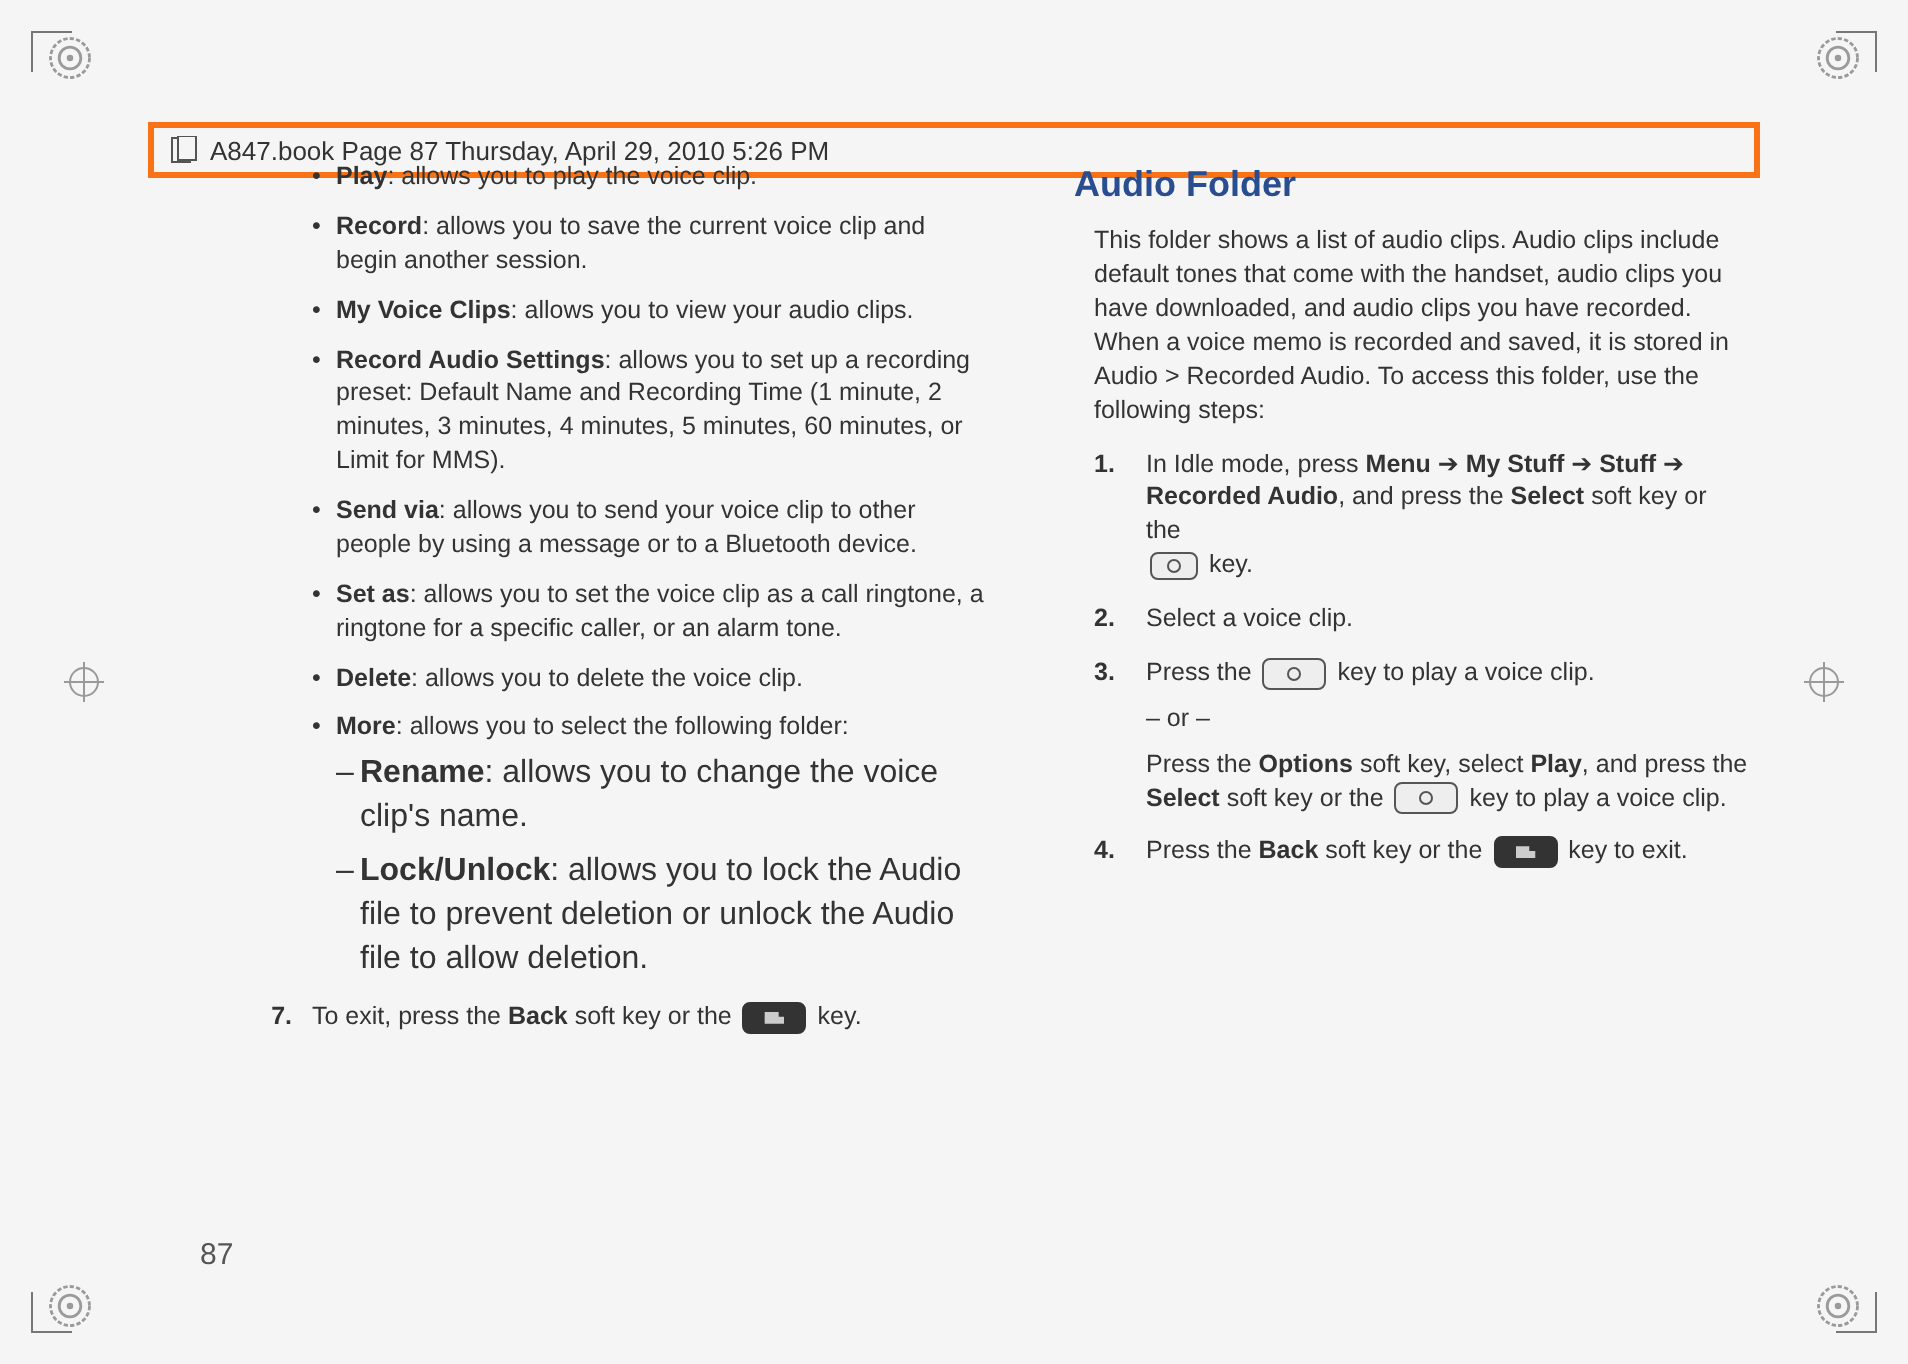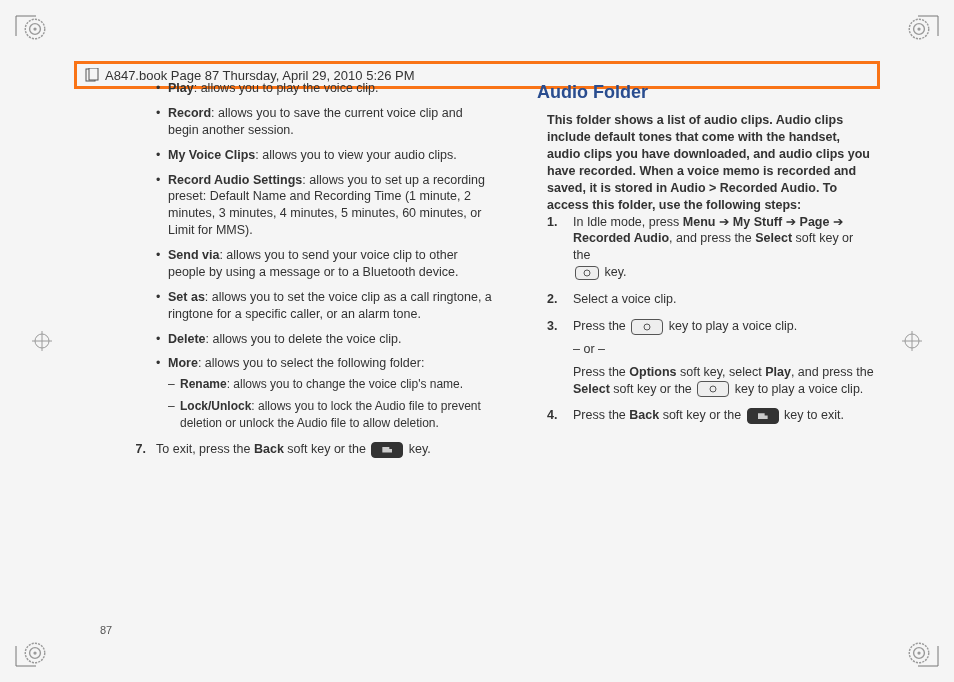--- a/index.html
+++ b/index.html
@@ -73,21 +73,21 @@
     font-size: 12.5px;
     line-height: 1.35;
     color: #333;
   }
   .col { flex: 1 1 50%; }
   .col-left { padding-left: 56px; }
   ul.bullets { list-style: none; padding: 0; margin: 0; }
   ul.bullets > li { position: relative; padding-left: 12px; margin-bottom: 8px; }
   ul.bullets > li::before { content: "•"; position: absolute; left: 0; top: 0; }
   ul.sub { list-style: none; padding: 0; margin: 4px 0 0 0; }
-  ul.sub > li { position: relative; padding-left: 12px; margin-bottom: 6px; font-size: 12px;}
+  ul.sub > li { position: relative; padding-left: 12px; margin-bottom: 6px; font-size: 16px;}
   ul.sub > li::before { content: "–"; position: absolute; left: 0; top: 0; }
   b { font-weight: bold; }
   .step-row { display: flex; margin-bottom: 10px; }
   .step-num { width: 26px; flex: 0 0 26px; font-weight: bold; }
   .step-num-left { width: 26px; flex: 0 0 26px; font-weight: bold; margin-left:-36px; padding-right:10px; text-align:right;}
   .step-body { flex: 1; }
   .heading-blue { color: #2a4d8f; font-weight: bold; font-size: 18px; margin-bottom: 8px; }
   .key-icon {
     display: inline-block;
     width: 30px;
@@ -109,21 +109,21 @@
   .key-icon.end-key::after {
     content:""; position:absolute; top:50%; left:50%; width:10px; height:6px;
     transform: translate(-50%,-50%);
     background:#ccc;
     clip-path: polygon(0 0, 70% 0, 70% 40%, 100% 40%, 100% 100%, 0 100%);
   }
   .page-num {
     position: absolute;
     left: 100px;
     bottom: 46px;
-    font-size: 11px;
+    font-size: 15px;
     color: #555;
   }
   .arrow { font-family: Arial; }
 </style>
 </head>
 <body>
 
 <div class="crop-corner crop-tl">
   <svg viewBox="0 0 30 30">
       <path d="M30 10 H10 V30" stroke="#777" stroke-width="1" fill="none"></path>
@@ -205,26 +205,26 @@
     <div class="step-row" style="margin-top:10px;">
       <div class="step-num-left">7.</div>
       <div class="step-body">
         <span>To exit, press the </span><b>Back</b><span> soft key or the </span><span class="key-icon end-key"></span><span> key.</span>
       </div>
     </div>
   </div>
 
   <div class="col">
     <div class="heading-blue">Audio Folder</div>
-    <div style="margin-bottom:0; padding-left:10px;font-weight:bold;">This folder shows a list of audio clips. Audio clips include default tones that come with the handset, audio clips you have downloaded, and audio clips you have recorded. When a voice memo is recorded and saved, it is stored in Audio &gt; Recorded Audio. To access this folder, use the following steps:</div>
+    <div style="margin-bottom:10px; padding-left:10px;">This folder shows a list of audio clips. Audio clips include default tones that come with the handset, audio clips you have downloaded, and audio clips you have recorded. When a voice memo is recorded and saved, it is stored in Audio &gt; Recorded Audio. To access this folder, use the following steps:</div>
 
     <div class="step-row" style="padding-left:10px;">
       <div class="step-num">1.</div>
       <div class="step-body">
-        <span>In Idle mode, press </span><b>Menu</b><span class="arrow"> ➔ </span><b>My Stuff</b><span class="arrow"> ➔ </span><b>Page</b><span class="arrow"> ➔ </span><br>
+        <span>In Idle mode, press </span><b>Menu</b><span class="arrow"> ➔ </span><b>My Stuff</b><span class="arrow"> ➔ </span><b>Stuff</b><span class="arrow"> ➔ </span><br>
         <b>Recorded Audio</b><span>, and press the </span><b>Select</b><span> soft key or the </span><br>
         <span class="key-icon small"><span class="dot"></span></span><span> key.</span>
       </div>
     </div>
 
     <div class="step-row" style="padding-left:10px;">
       <div class="step-num">2.</div>
       <div class="step-body">Select a voice clip.</div>
     </div>
 

